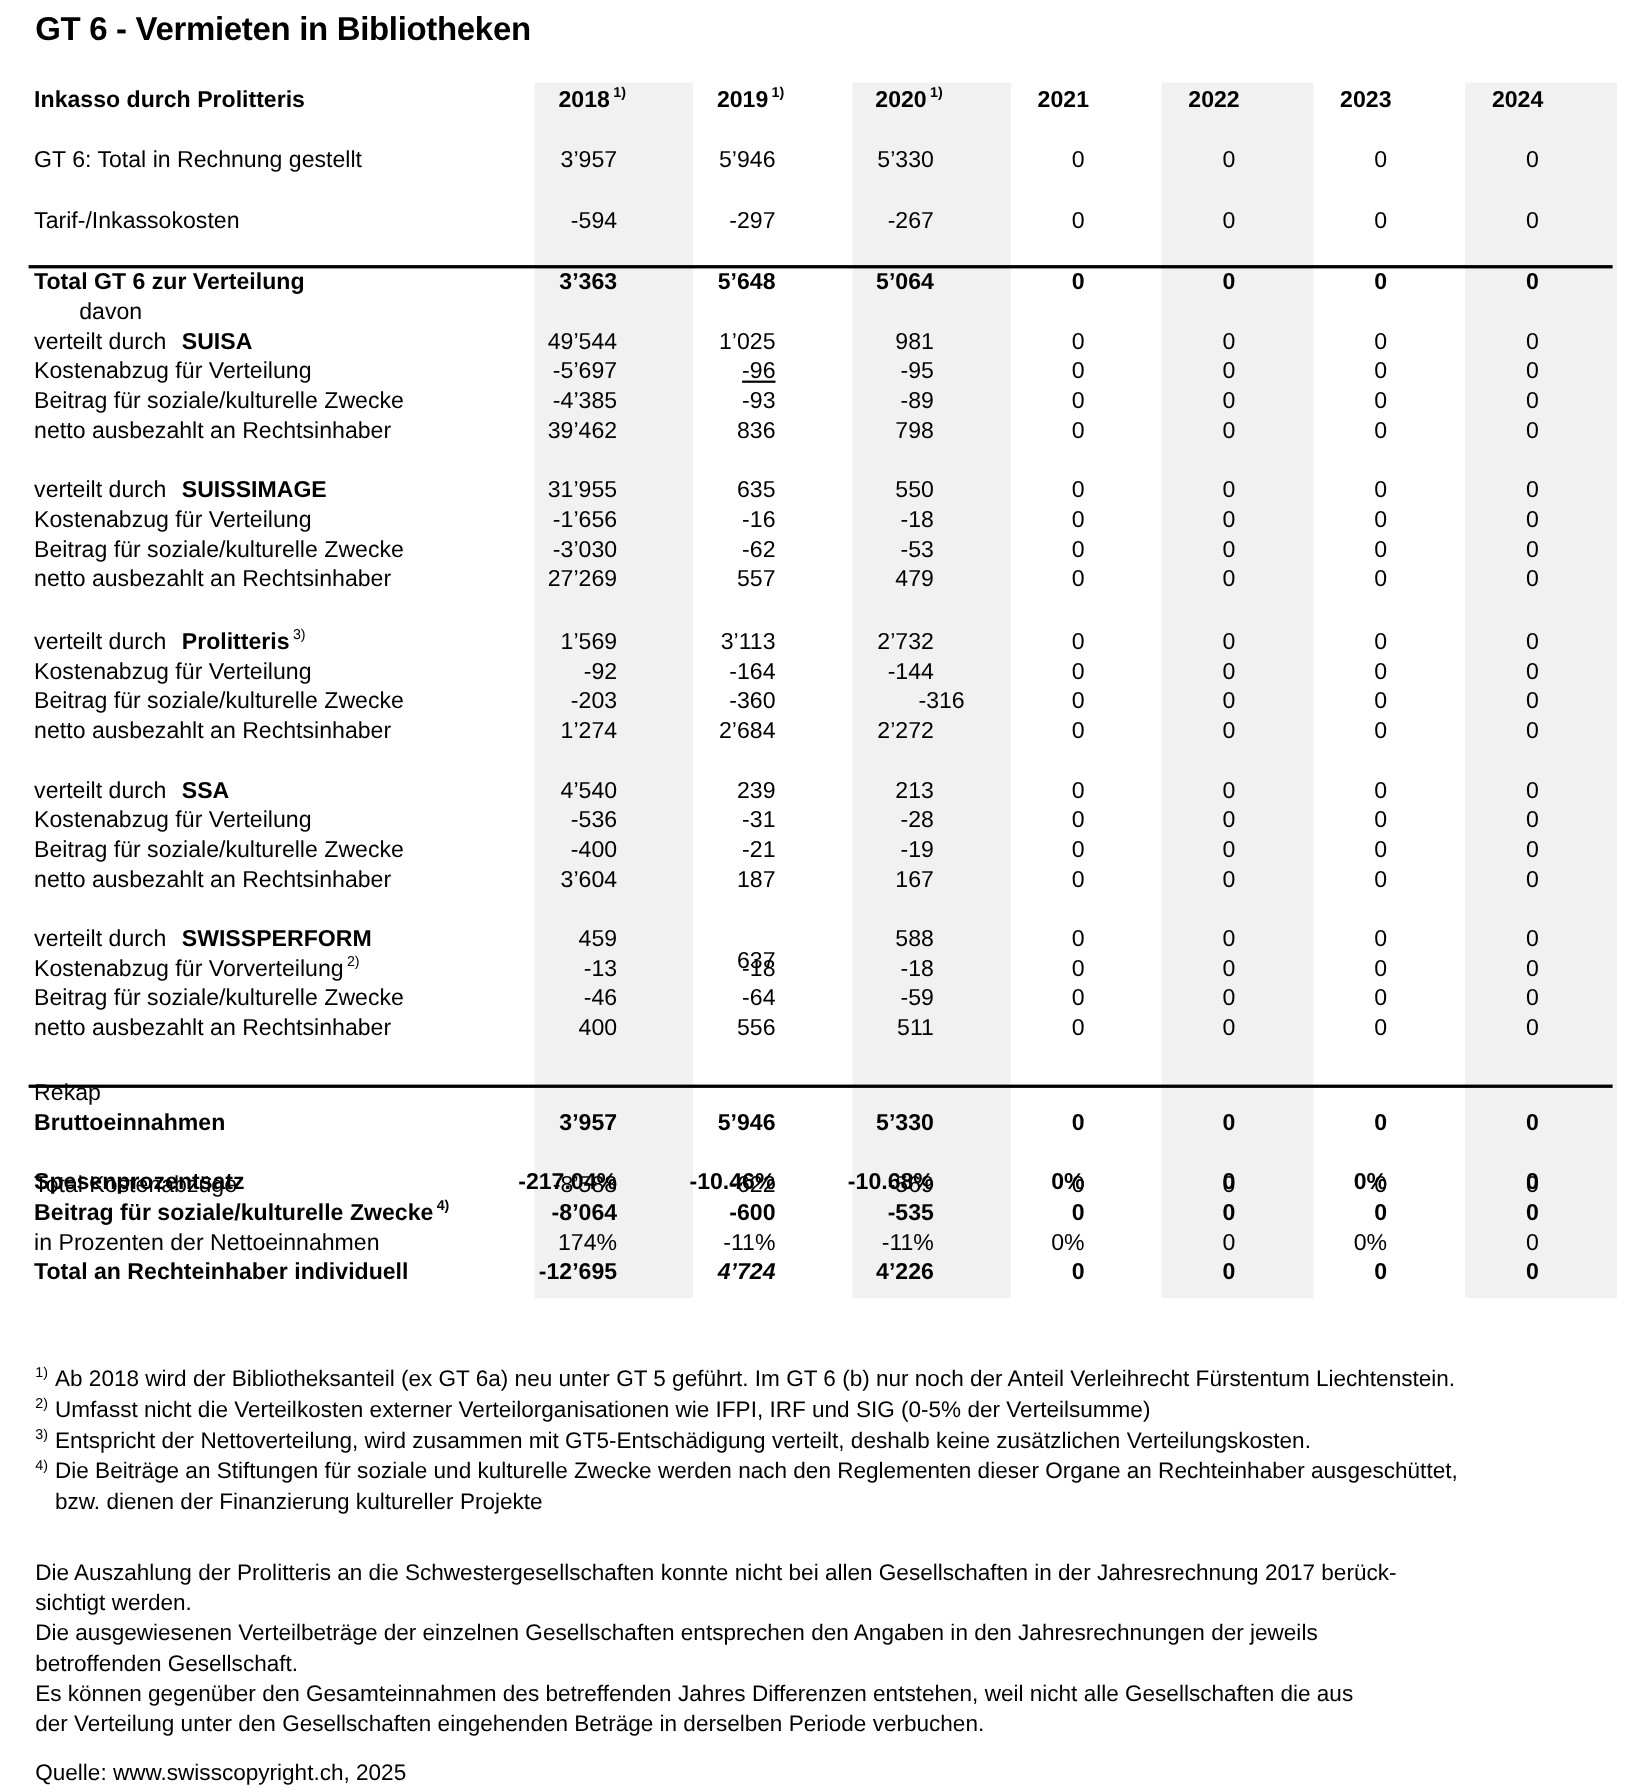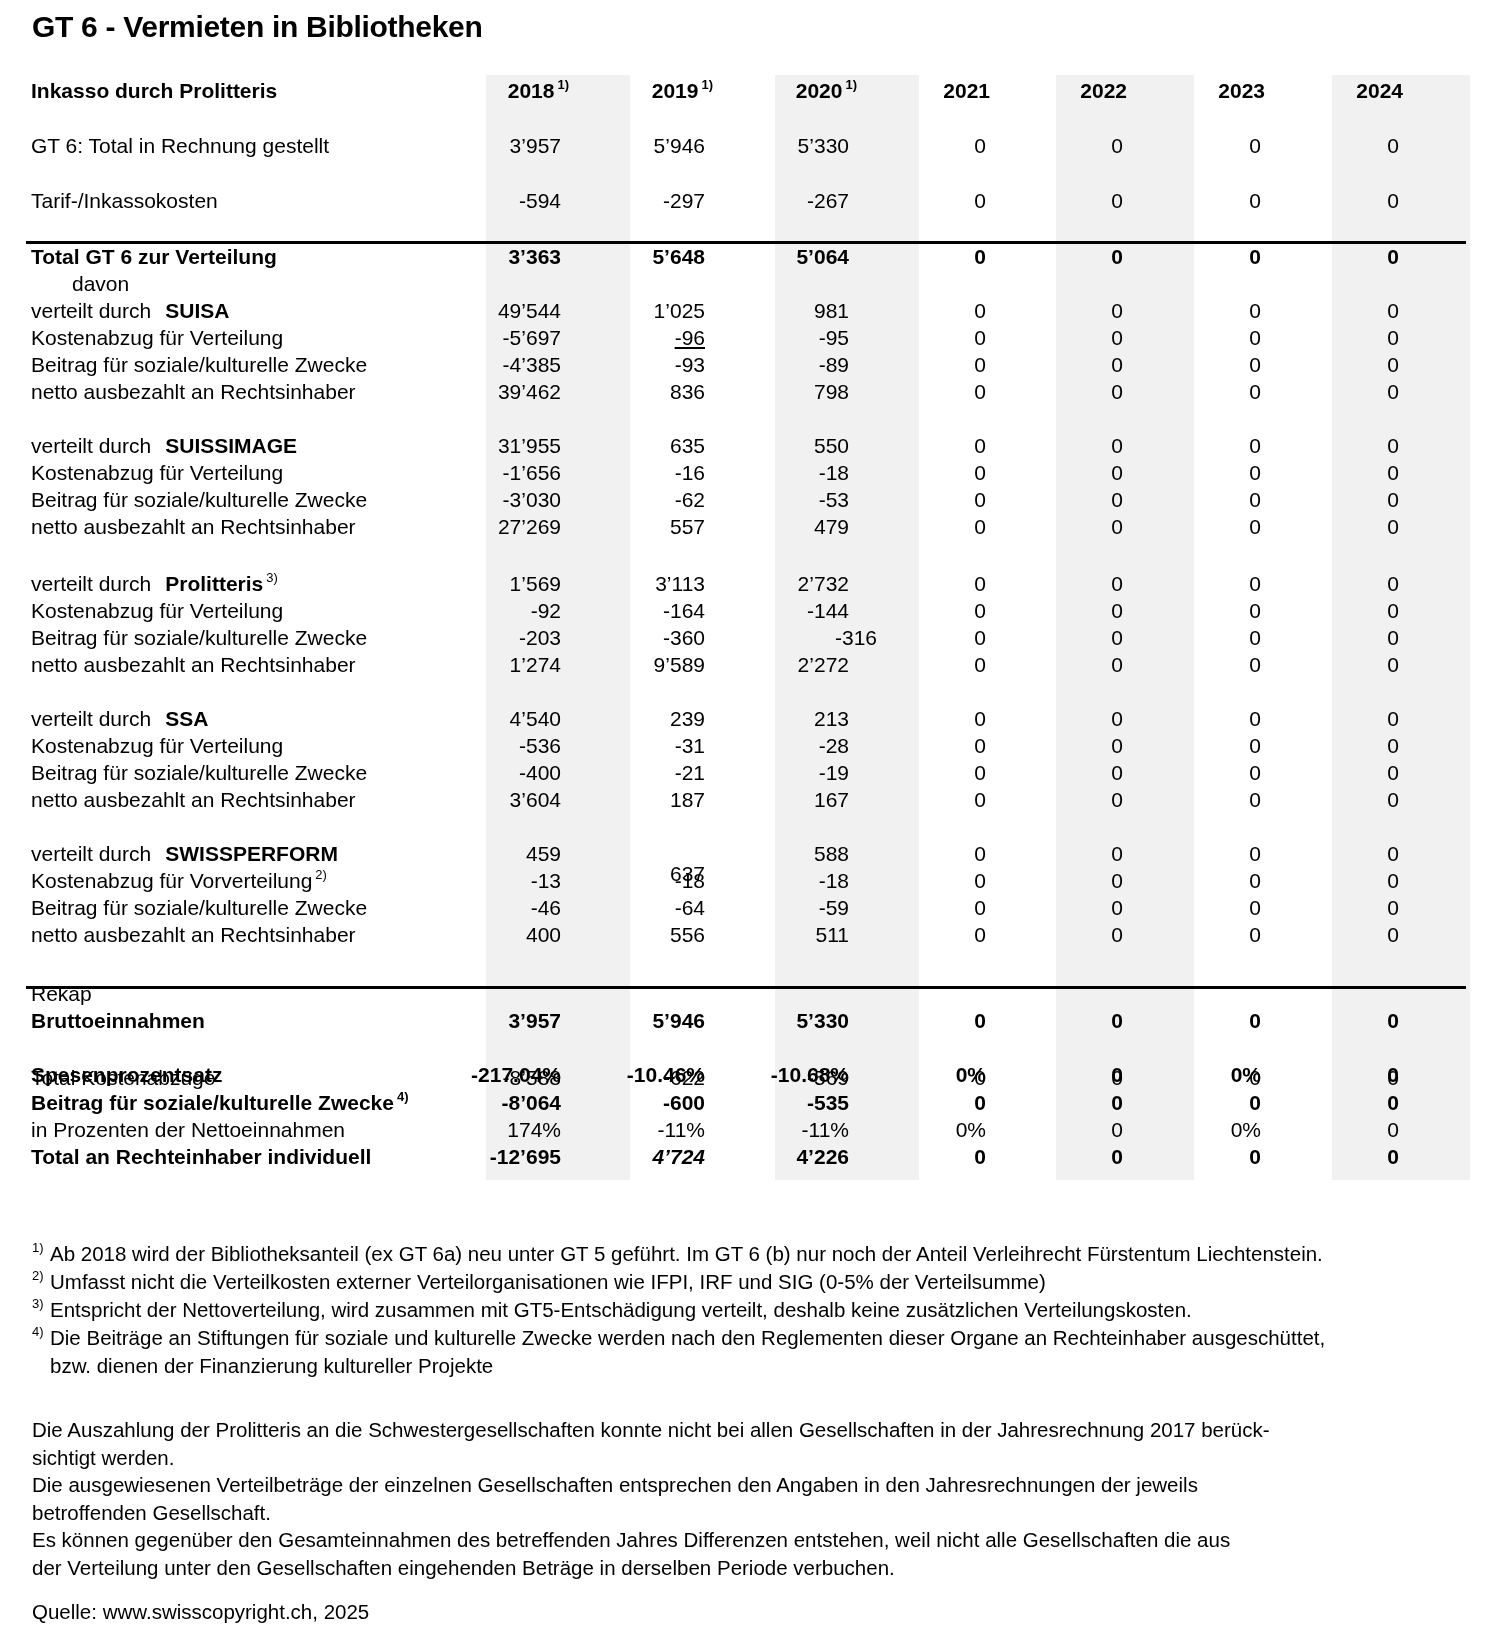--- a/index.html
+++ b/index.html
@@ -207,21 +207,21 @@
     <span class="cell" style="right: 735px;">-360</span>
     <span class="cell" style="right: 563px; margin-left: 21px;">-316</span>
     <span class="cell" style="right: 454px;">0</span>
     <span class="cell" style="right: 317px;">0</span>
     <span class="cell" style="right: 179px;">0</span>
     <span class="cell" style="right: 41px;">0</span>
   </div>
 <div class="row" style="top: 651px;">
     <span class="label" style="left: 31px;">netto ausbezahlt an Rechtsinhaber</span>
     <span class="cell" style="right: 879px;">1’274</span>
-    <span class="cell" style="right: 735px;">9’589</span>
+    <span class="cell" style="right: 735px;">2’684</span>
     <span class="cell" style="right: 591px;">2’272</span>
     <span class="cell" style="right: 454px;">0</span>
     <span class="cell" style="right: 317px;">0</span>
     <span class="cell" style="right: 179px;">0</span>
     <span class="cell" style="right: 41px;">0</span>
   </div>
 <div class="row" style="top: 705px;">
     <span class="label" style="left: 31px;">verteilt durch<span class="org">SSA</span></span>
     <span class="cell" style="right: 879px;">4’540</span>
     <span class="cell" style="right: 735px;">239</span>

